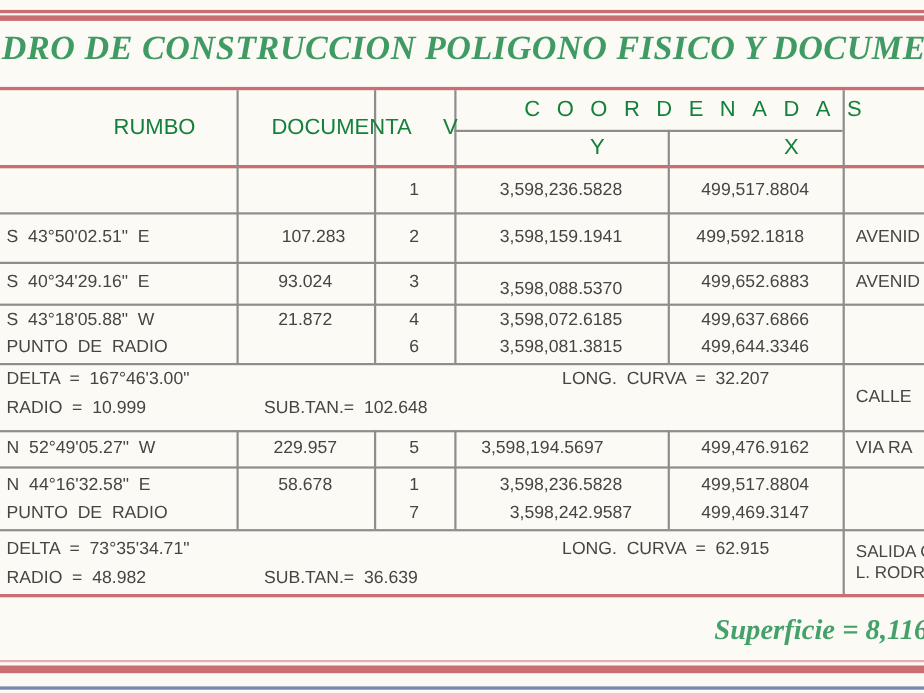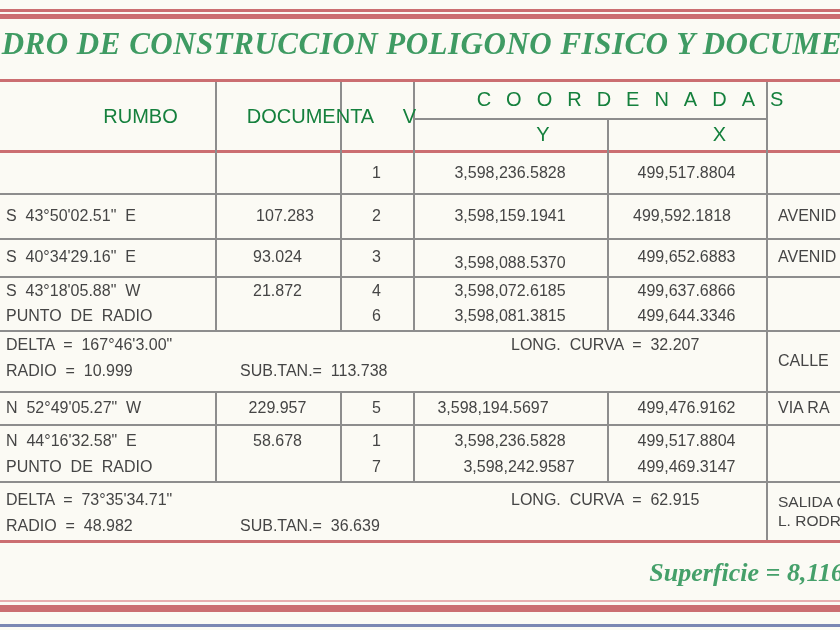--- a/index.html
+++ b/index.html
@@ -102,21 +102,21 @@
     <div class="cell leftpad pre" style="left:0;top:304px;width:215px;height:24px">PUNTO  DE  RADIO</div>
     <div class="cell center" style="left:340px;top:304px;width:73px;height:24px">6</div>
     <div class="cell center" style="left:413px;top:304px;width:194px;height:24px">3,598,081.3815</div>
     <div class="cell center" style="left:607px;top:304px;width:159px;height:24px">499,644.3346</div>
   </div>
 
   <div>
     <div class="cell pre" style="left:6px;top:332px;width:430px;height:26px">DELTA  =  167°46'3.00"</div>
     <div class="cell pre" style="left:511px;top:332px;width:250px;height:26px">LONG.  CURVA  =  32.207</div>
     <div class="cell pre" style="left:6px;top:358px;width:240px;height:26px">RADIO  =  10.999</div>
-    <div class="cell pre" style="left:240px;top:358px;width:270px;height:26px">SUB.TAN.=  113.738</div>
+    <div class="cell pre" style="left:240px;top:358px;width:270px;height:26px">SUB.TAN.=  102.648</div>
     <div class="cell colL nowrap" style="left:766px;top:330px;width:74px;height:61px">CALLE</div>
   </div>
 
   <div>
     <div class="cell leftpad pre" style="left:0;top:391px;width:215px;height:33px">N  52°49'05.27"  W</div>
     <div class="cell center" style="left:215px;top:391px;width:125px;height:33px">229.957</div>
     <div class="cell center" style="left:340px;top:391px;width:73px;height:33px">5</div>
     <div class="cell center" style="left:413px;top:391px;width:160px;height:33px">3,598,194.5697</div>
     <div class="cell center" style="left:607px;top:391px;width:159px;height:33px">499,476.9162</div>
     <div class="cell colL nowrap pre" style="left:766px;top:391px;width:74px;height:33px">VIA  RA</div>

